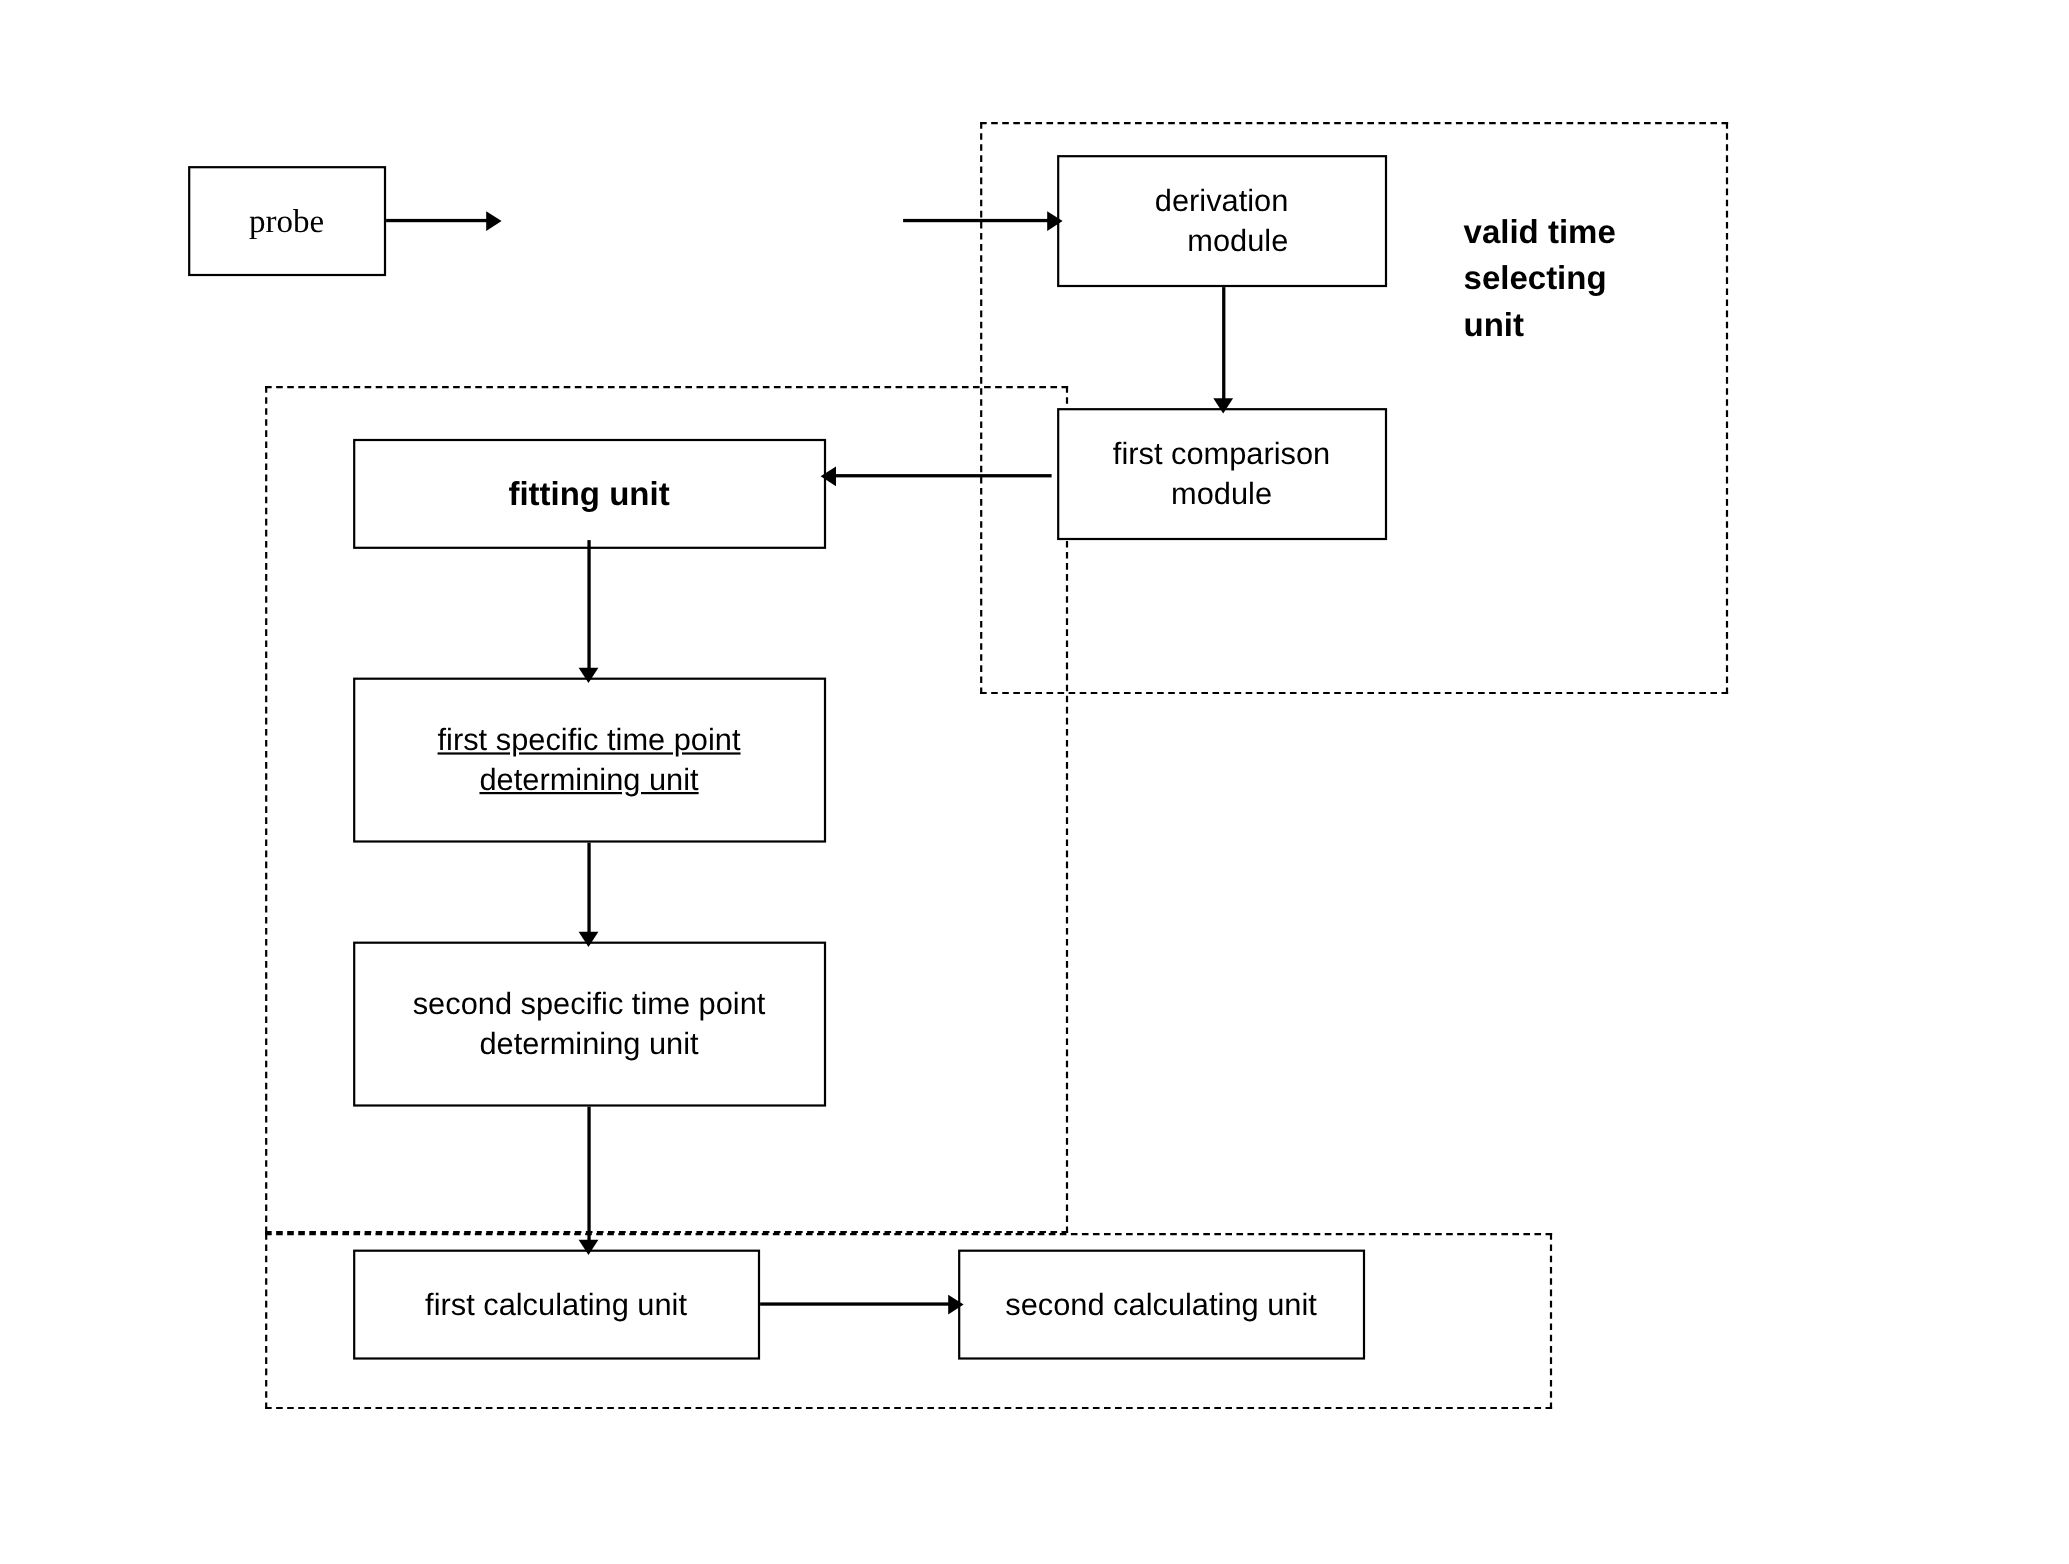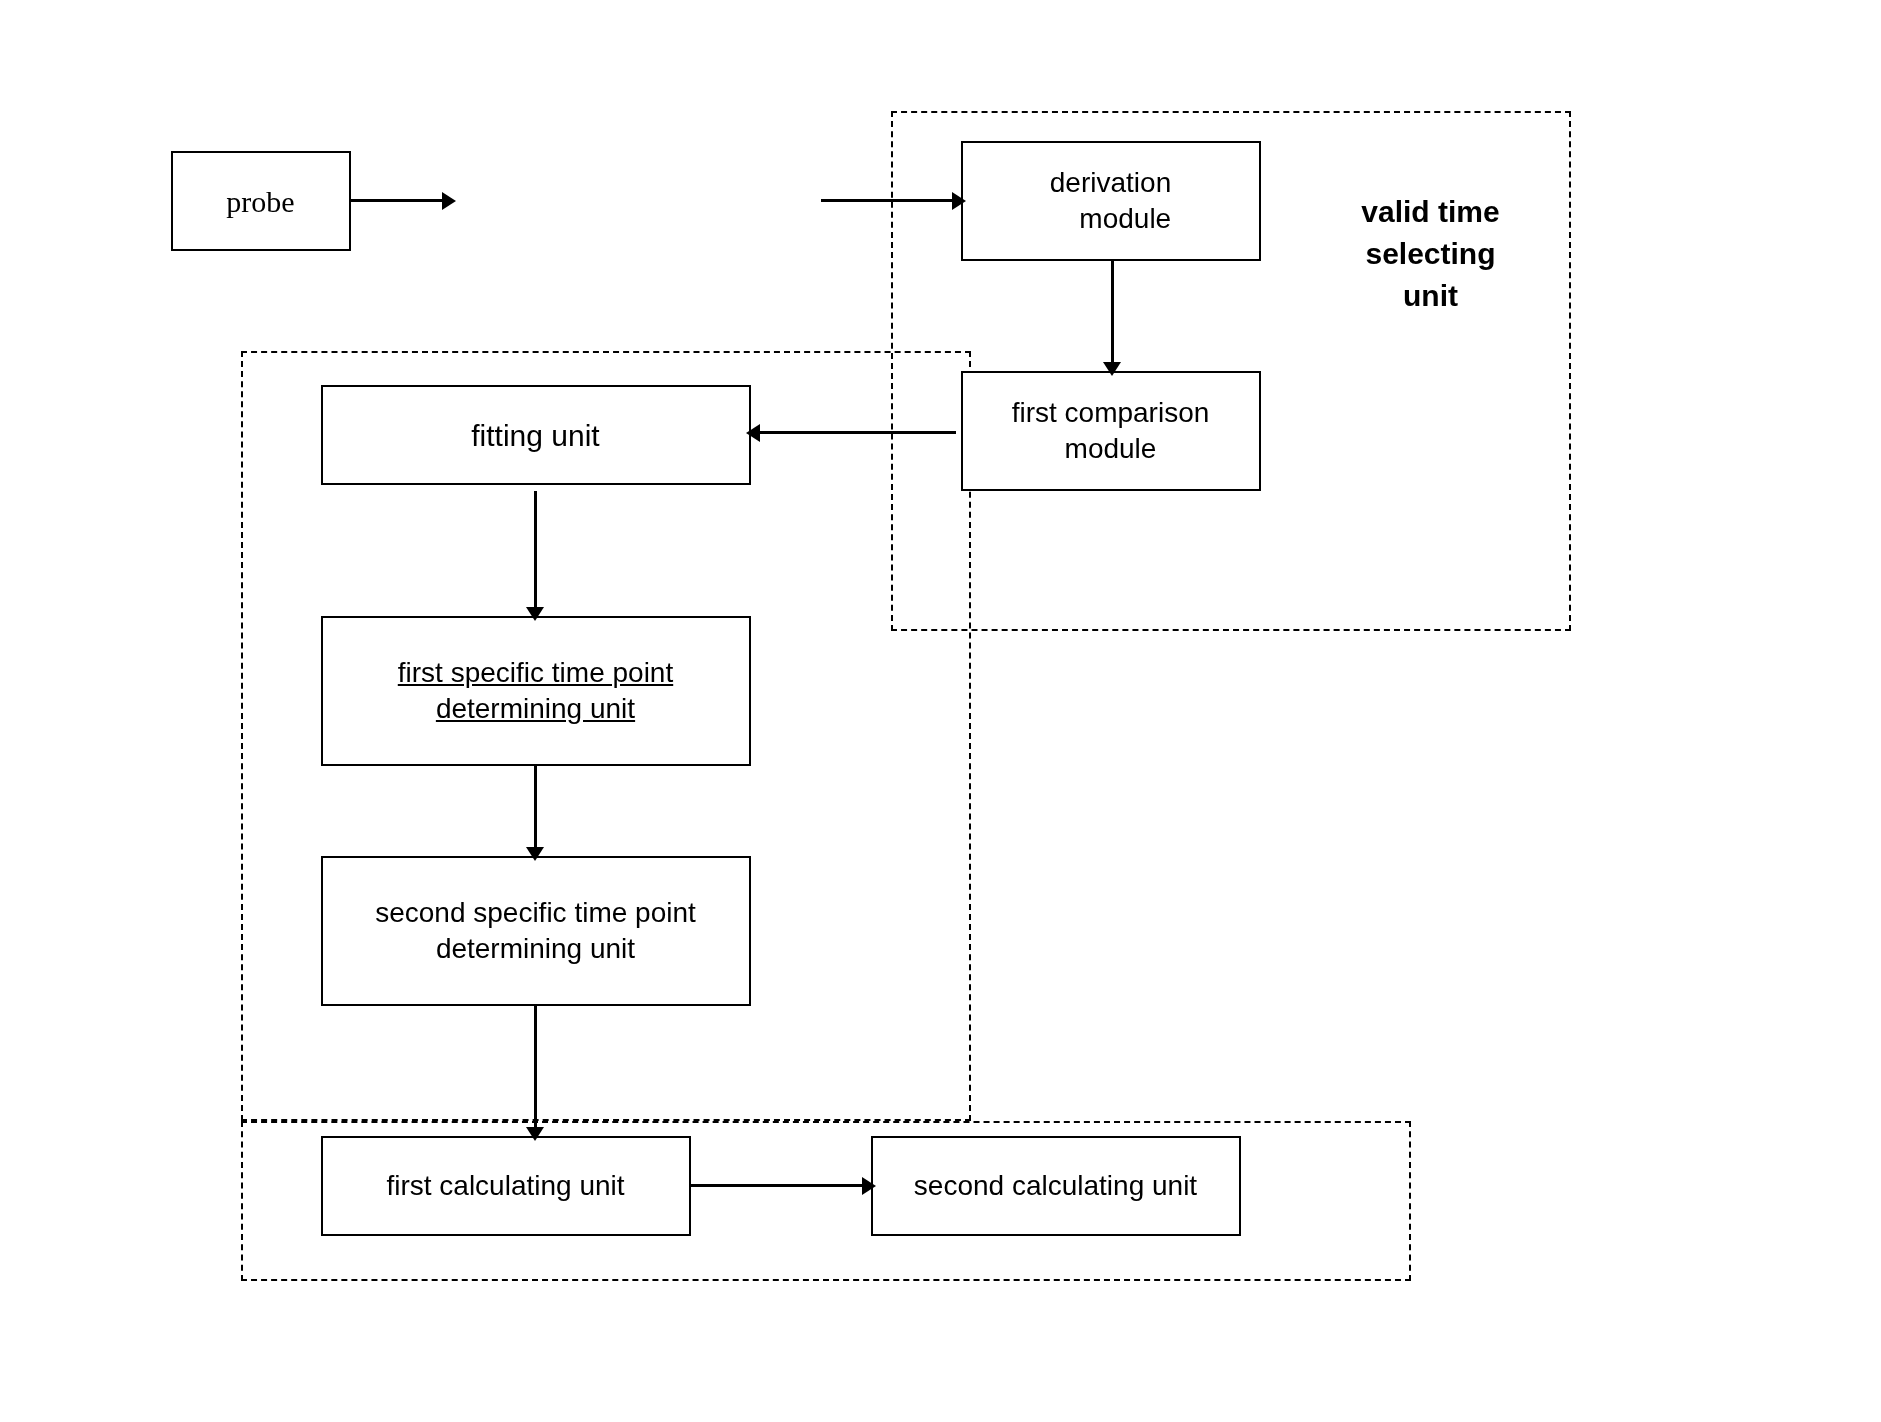--- a/index.html
+++ b/index.html
@@ -90,34 +90,34 @@
       border-right: 9px solid transparent;
     }
   </style>
 </head>
 <body>
 
 <div class="diagram-container">
 
   <div class="dashed-box" style="left: 750px; top: 50px; width: 680px; height: 520px;"></div>
 
-  <div style="position:absolute; left: 1190px; top: 130px; font-size: 30px; font-weight: bold; line-height: 1.4; width: 200px; text-align: center;">valid time<br>selecting<br>unit</div>
+  <div style="position:absolute; left: 1190px; top: 130px; font-size: 30px; font-weight: bold; line-height: 1.4; width: 200px; text-align: left;">valid time<br>selecting<br>unit</div>
 
   <div class="dashed-box" style="left: 100px; top: 290px; width: 730px; height: 770px;"></div>
 
   <div class="dashed-box" style="left: 100px; top: 1060px; width: 1170px; height: 160px;"></div>
 
   <div class="box" style="left: 30px; top: 90px; width: 180px; height: 100px; font-size: 30px; font-family: Liberation Serif, serif;">probe</div>
 
 
   <div class="box" style="left: 820px; top: 80px; width: 300px; height: 120px; font-size: 28px; text-align: right;">derivation<br>module</div>
 
   <div class="box" style="left: 820px; top: 310px; width: 300px; height: 120px; font-size: 28px;">first comparison<br>module</div>
 
-  <div class="box" style="left: 180px; top: 324px; width: 430px; height: 100px; font-size: 30px;">fitting unit</div>
+  <div class="box" style="left: 180px; top: 338px; width: 430px; height: 100px; font-size: 30px; font-weight: bold;">fitting unit</div>
 
   <div class="box" style="left: 180px; top: 555px; width: 430px; height: 150px; font-size: 28px; text-decoration: underline;">first specific time point<br>determining unit</div>
 
   <div class="box" style="left: 180px; top: 795px; width: 430px; height: 150px; font-size: 28px;">second specific time point<br>determining unit</div>
 
   <div class="box" style="left: 180px; top: 1075px; width: 370px; height: 100px; font-size: 28px;">first calculating unit</div>
 
   <div class="box" style="left: 730px; top: 1075px; width: 370px; height: 100px; font-size: 28px;">second calculating unit</div>
 
   <div class="arrow arrow-h arrowhead-right" style="left: 210px; top: 138px; width: 95px;"></div>

